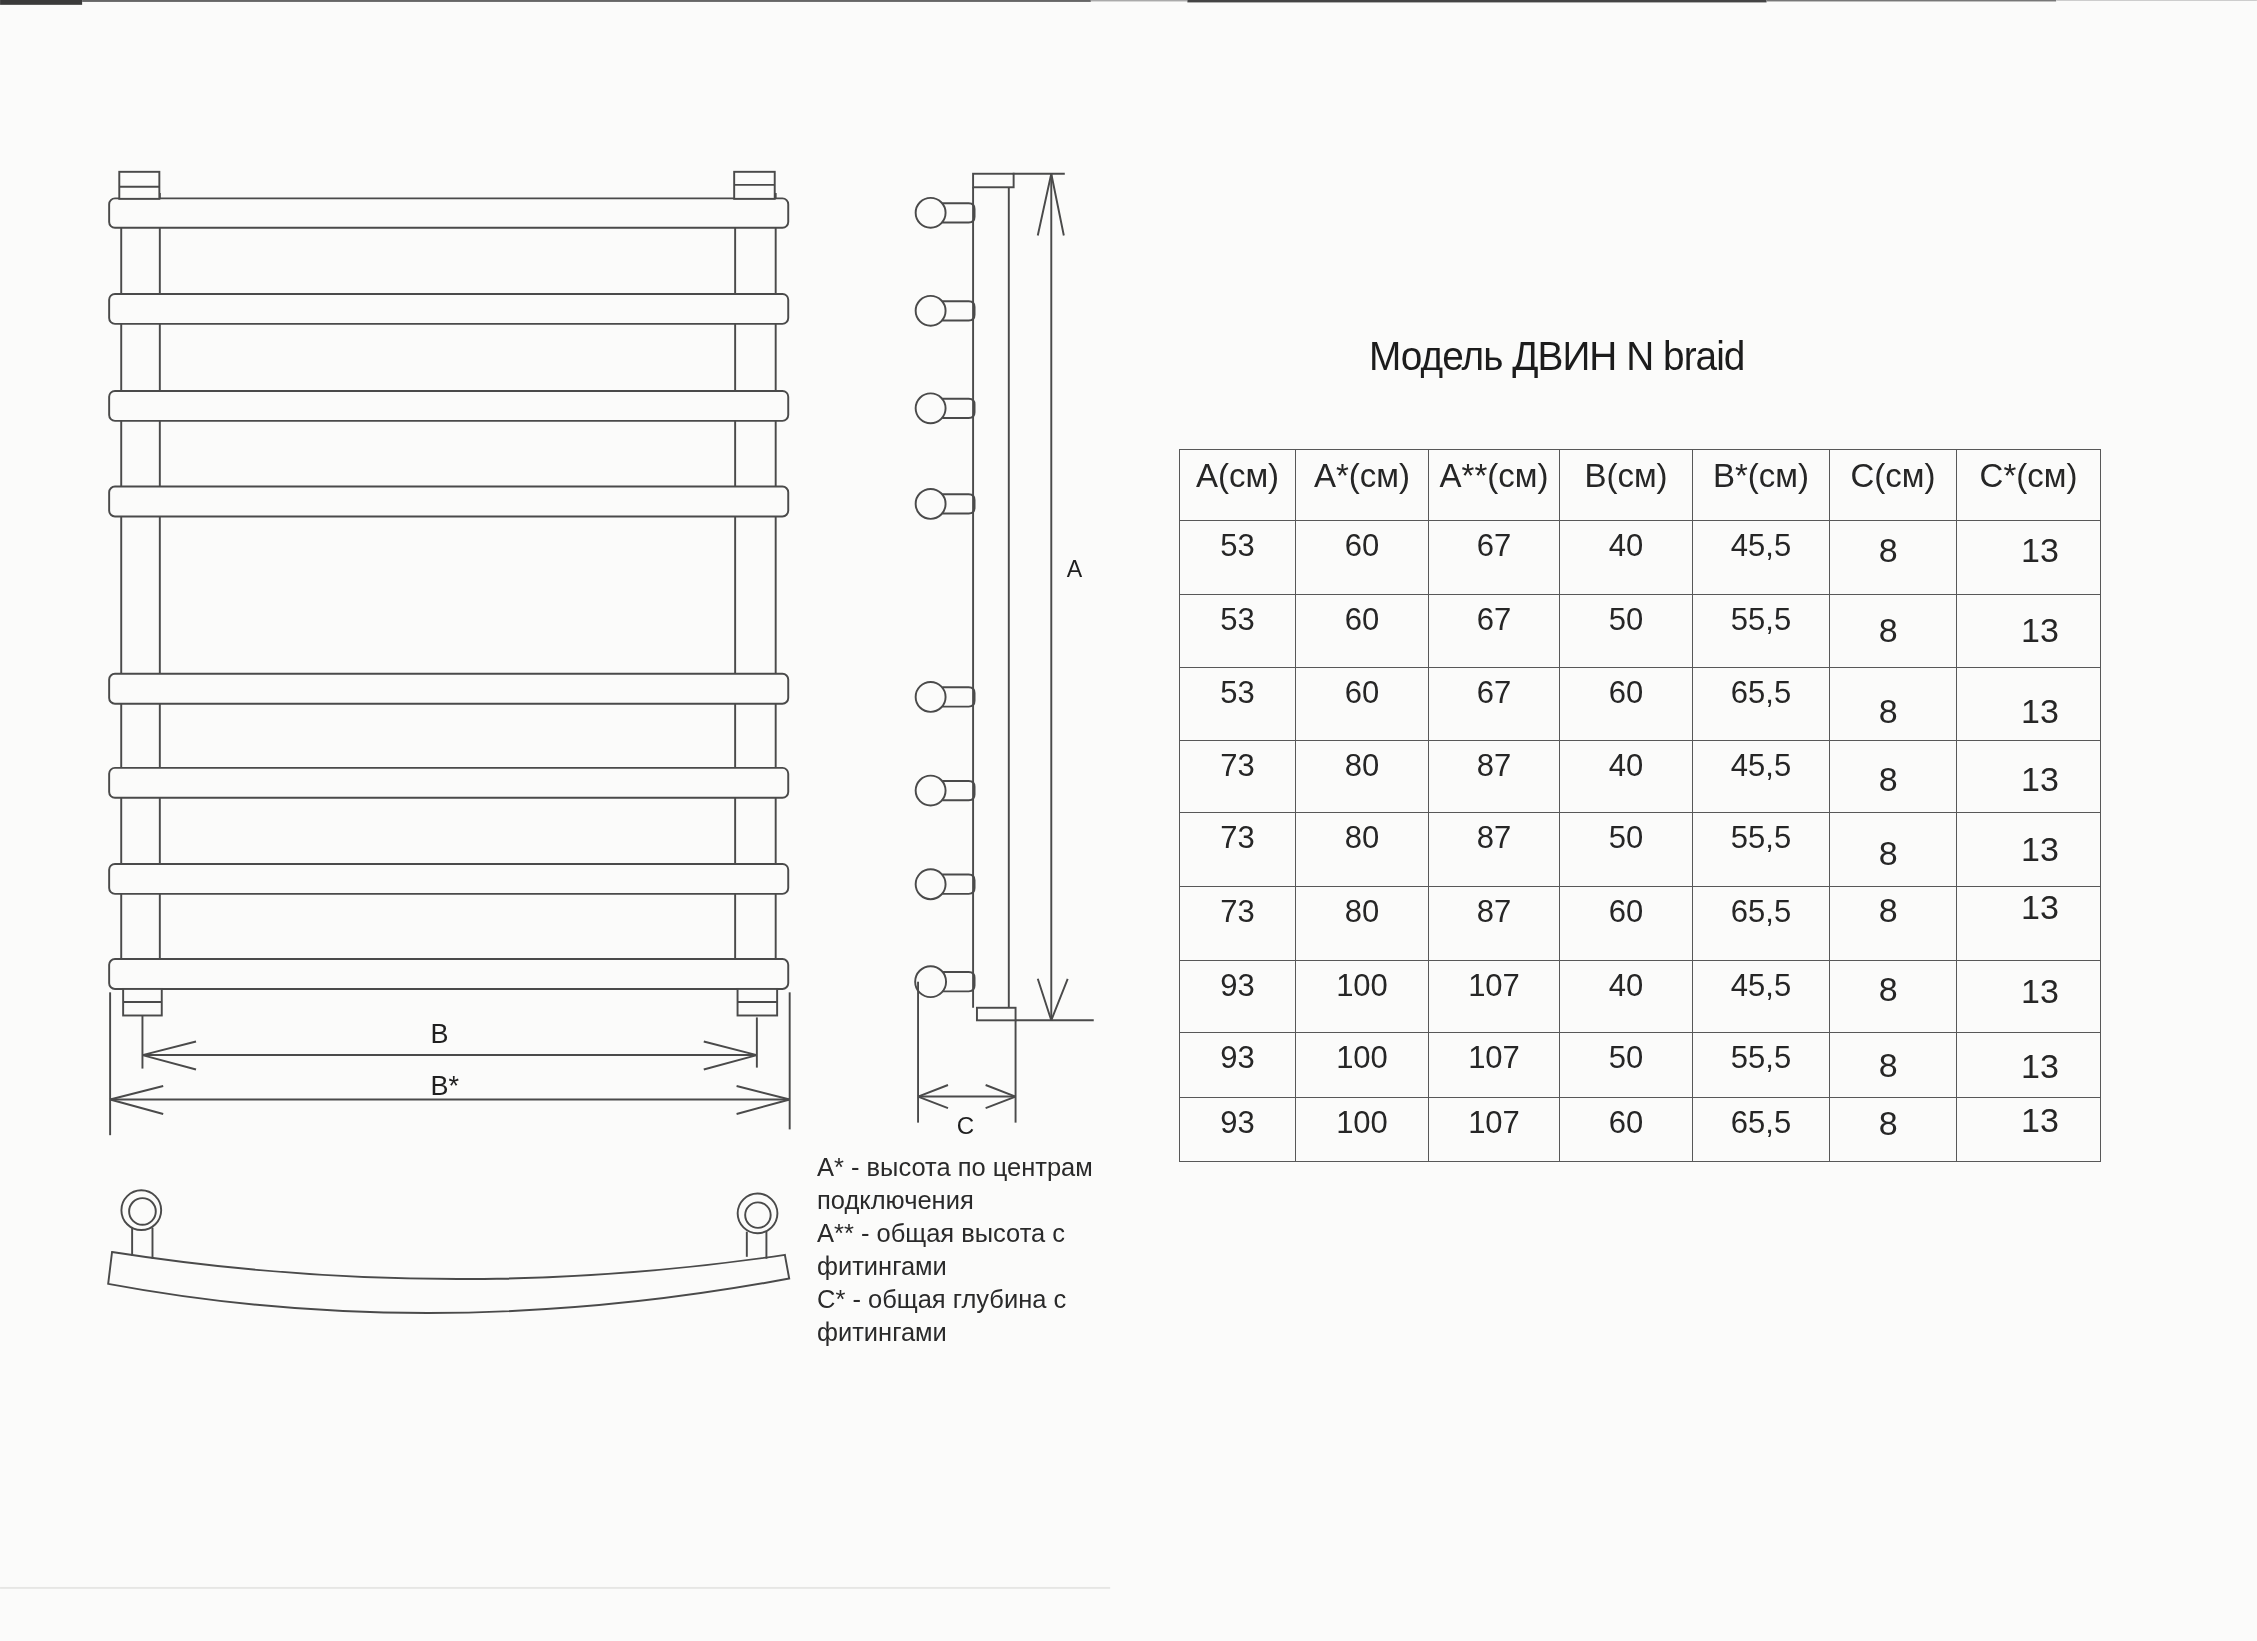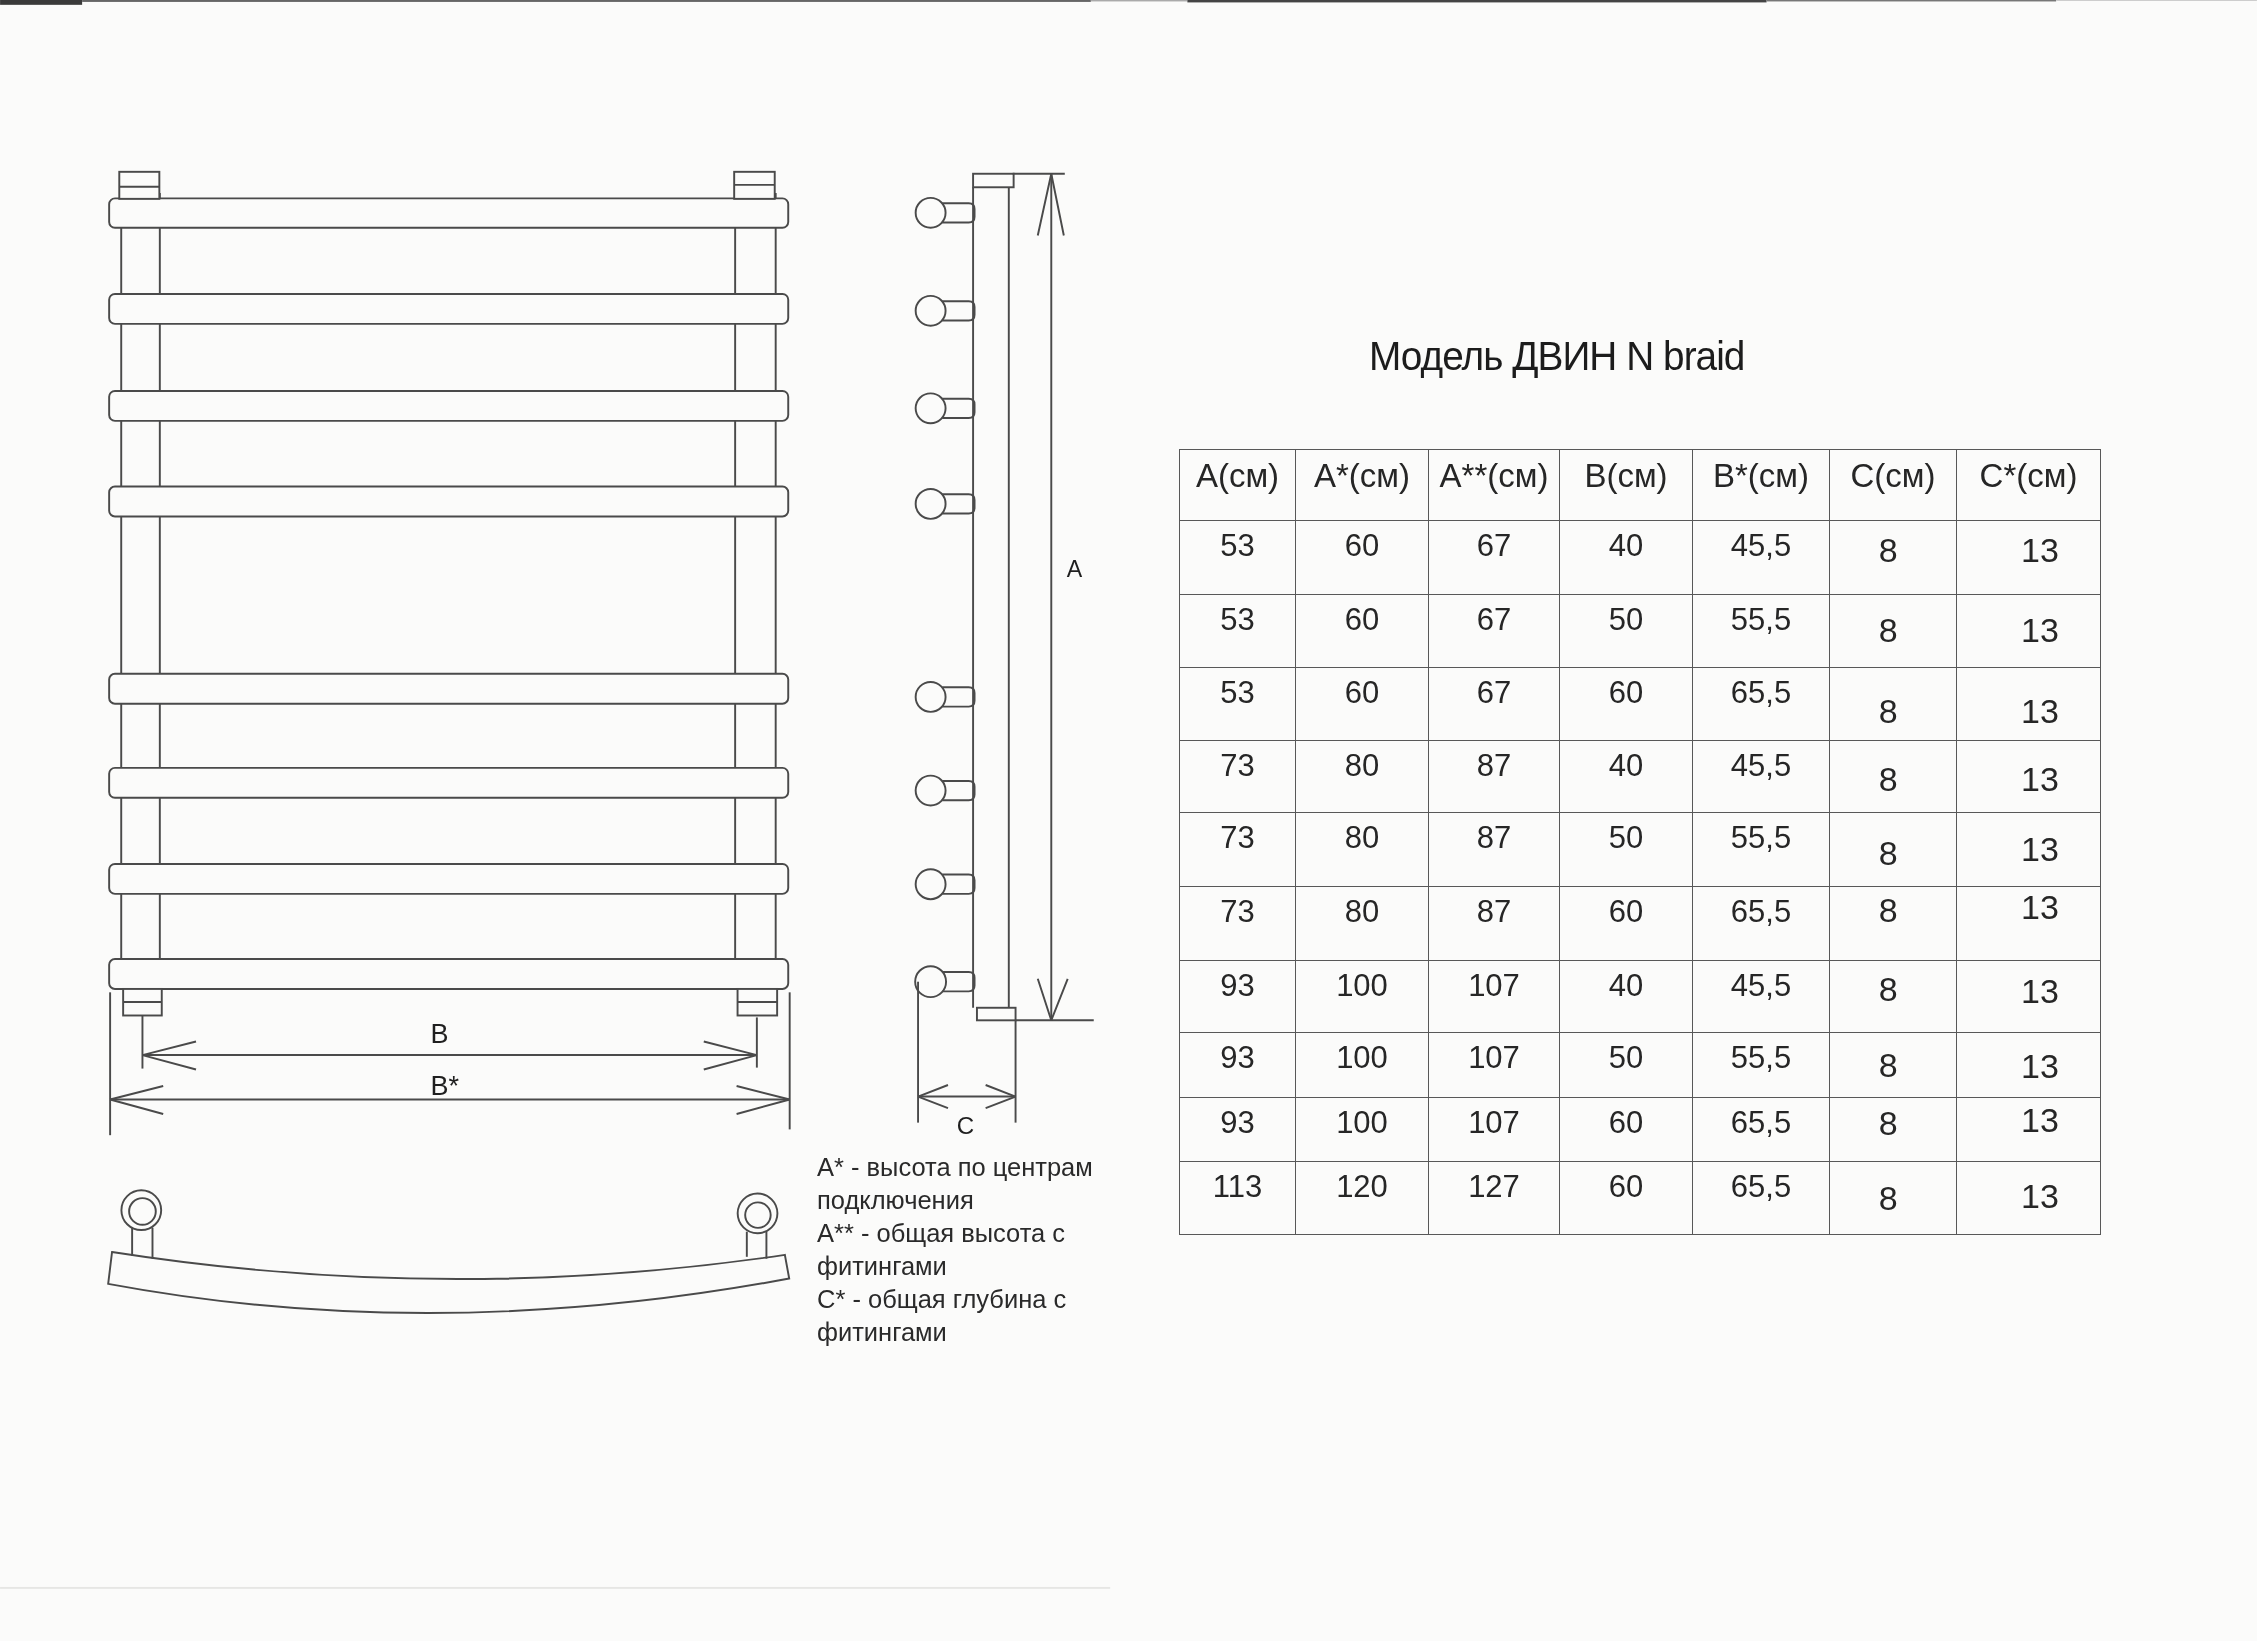--- a/index.html
+++ b/index.html
@@ -458,40 +458,17 @@
             <span>65,5</span>
           </td>
           <td class="cc">
             <span style="padding-top:7.7px;margin-left:-9.7px">8</span>
           </td>
           <td class="cc">
             <span style="padding-top:4.8px;margin-left:23px">13</span>
           </td>
         </tr>
 
-  <tr style="height:73px">
-          <td>
-            <span>113</span>
-          </td>
-          <td>
-            <span>120</span>
-          </td>
-          <td>
-            <span>127</span>
-          </td>
-          <td>
-            <span>60</span>
-          </td>
-          <td>
-            <span>65,5</span>
-          </td>
-          <td class="cc">
-            <span style="padding-top:19.3px;margin-left:-9.7px">8</span>
-          </td>
-          <td class="cc">
-            <span style="padding-top:17.4px;margin-left:23px">13</span>
-          </td>
-        </tr>
 </tbody>
     </table>
 
 </div>
 
 
 </body></html>

